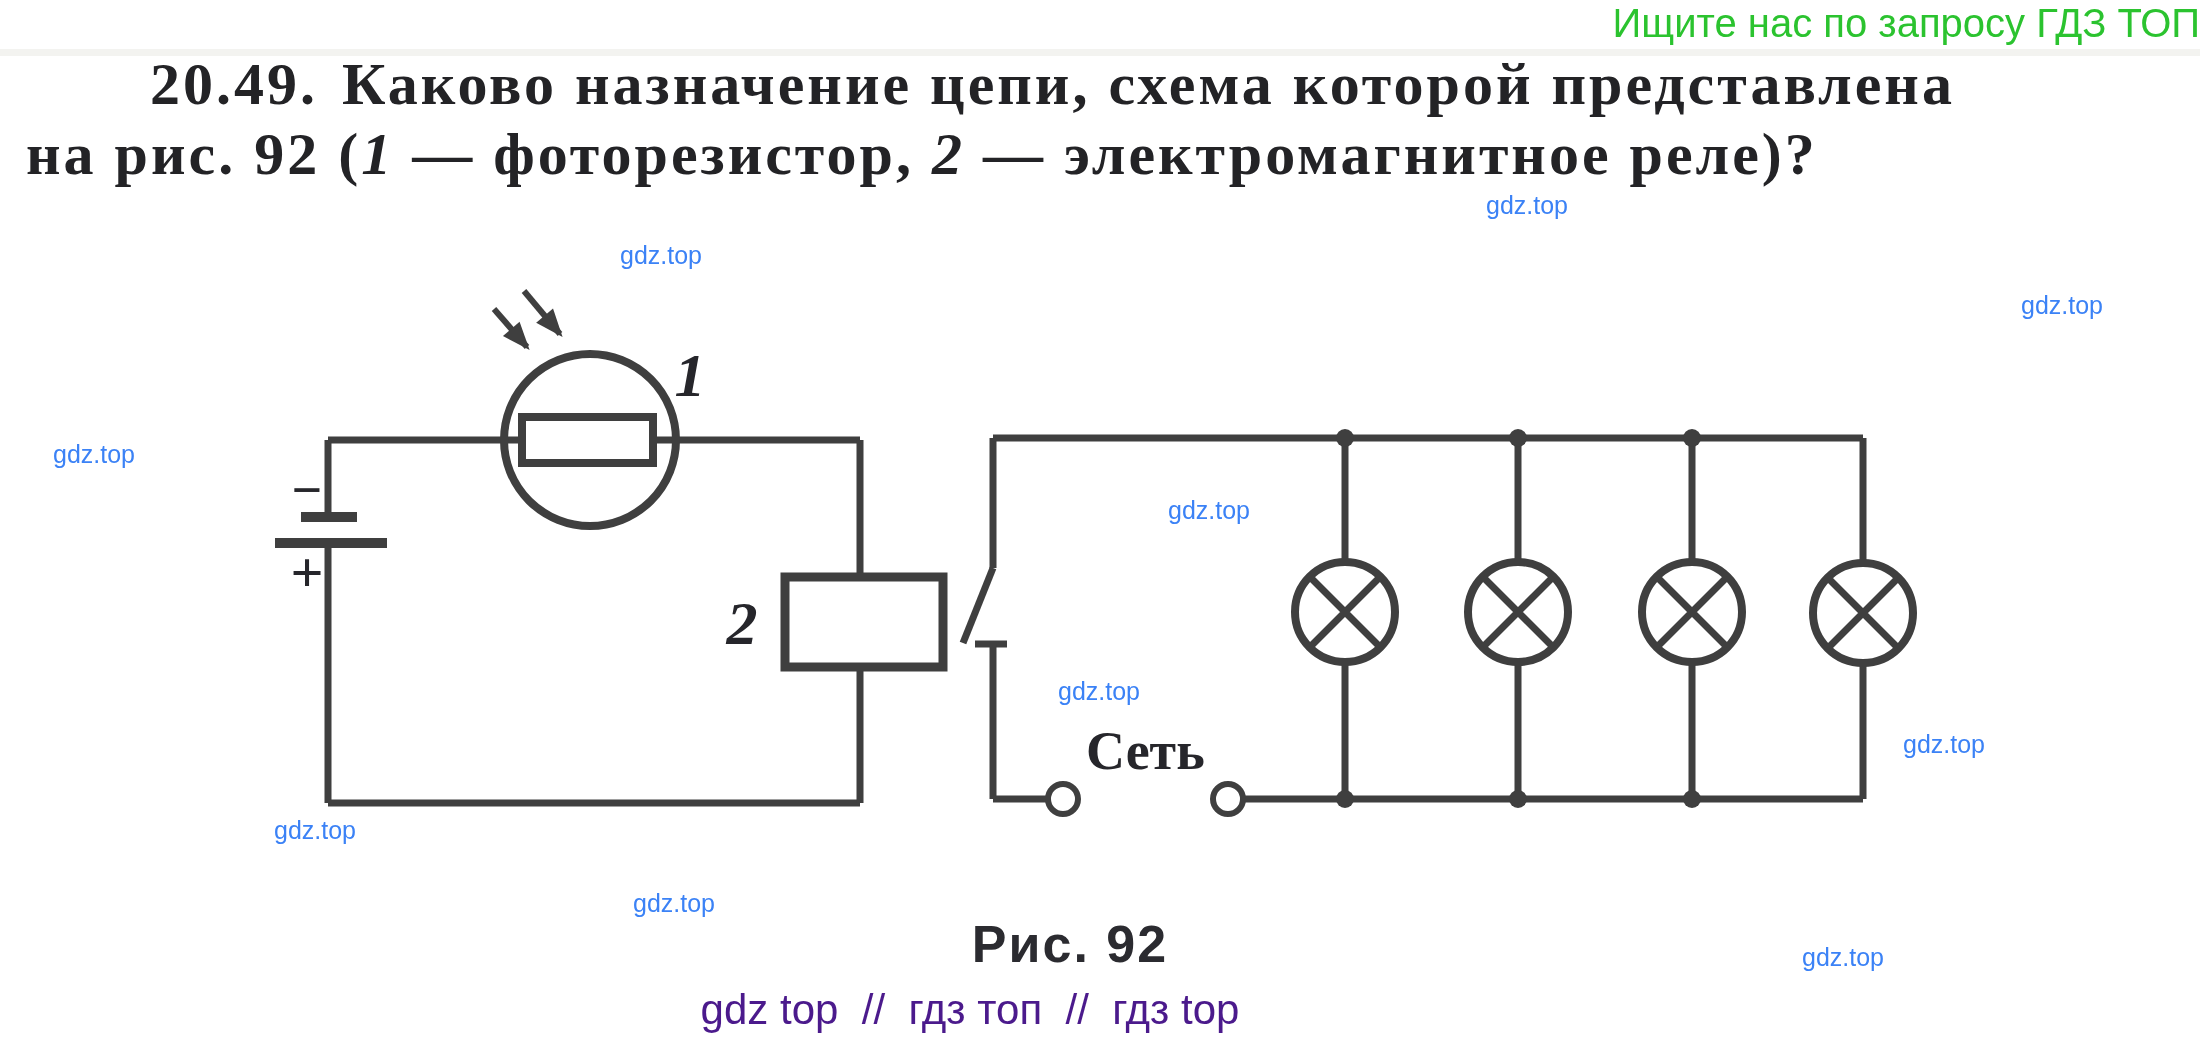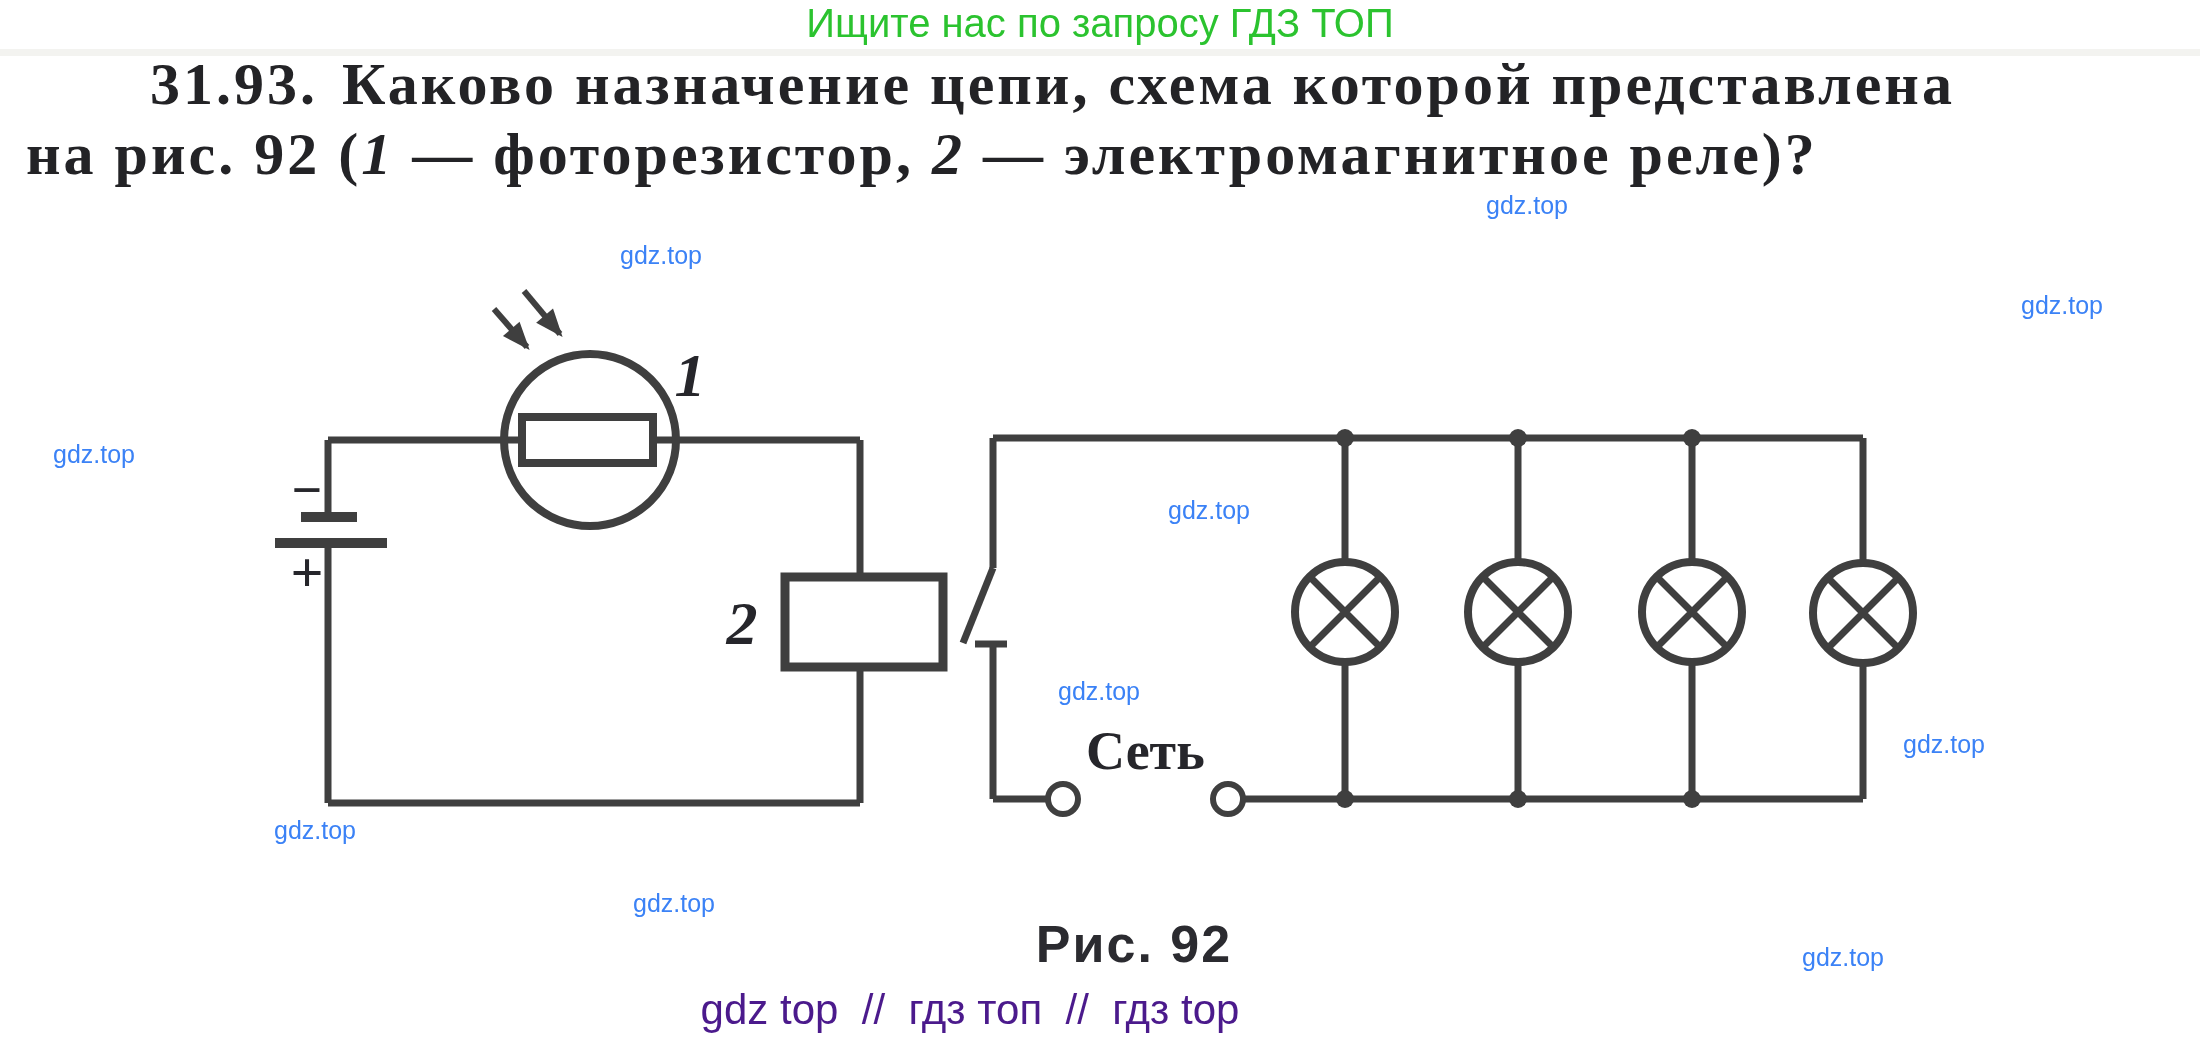--- a/index.html
+++ b/index.html
@@ -6,59 +6,59 @@
   body{
     width:2200px;height:1043px;
     background:#ffffff;
     font-family:"Liberation Sans", sans-serif;
     position:relative;
     overflow:hidden;
   }
   .abs{position:absolute;}
   .scan-band{left:0;top:49px;width:2200px;height:7px;background:#f3f3f0;}
   .promo{
-    left:0;top:1px;width:2200px;text-align:center;
+    left:0;top:1px;width:2200px;text-align:right;
     font-size:40px;color:#2bc32f;font-weight:400;
   }
   .q-line{
     font-family:"Liberation Serif", serif;
     font-weight:700;color:#232326;
     font-size:60px;letter-spacing:3px;white-space:pre;
   }
   .q1{left:150px;top:50px;}
   .q2{left:26px;top:120px;}
   .q-num{margin-right:24px;}
   .q-it{font-style:italic;}
   .wm{
     font-size:25px;color:#3b82f6;white-space:nowrap;
     font-family:"Liberation Sans", sans-serif;
   }
   .caption{
-    left:1134px;top:914px;transform:translateX(-50%);
+    left:1070px;top:914px;transform:translateX(-50%);
     font-weight:700;font-size:52px;color:#2b2b30;letter-spacing:2px;
     font-family:"Liberation Sans", sans-serif;
   }
   .footer{
     left:0;top:986px;width:1940px;text-align:center;
     font-size:42px;color:#4b1a8c;white-space:pre;
   }
   svg.circuit{position:absolute;left:0;top:0;}
   .svg-label{
     font-family:"Liberation Serif", serif;
     fill:#26262b;
   }
 </style>
 </head>
 <body>
 
 <div class="abs scan-band"></div>
 
 <div class="abs promo">Ищите нас по запросу ГДЗ ТОП</div>
 
-<div class="abs q-line q1"><span class="q-num">31.93.</span><span>Каково назначение цепи, схема которой представлена</span></div>
+<div class="abs q-line q1"><span class="q-num">20.49.</span><span>Каково назначение цепи, схема которой представлена</span></div>
 
 <div class="abs q-line q2"><span>на рис. 92 (</span><span class="q-it">1</span><span> — фоторезистор, </span><span class="q-it">2</span><span> — электромагнитное реле)?</span></div>
 
 <svg class="circuit" width="2200" height="1043" viewBox="0 0 2200 1043" fill="none" stroke="#3f3f3f" stroke-width="7">
   <defs>
     <marker id="ah" markerUnits="userSpaceOnUse" markerWidth="34" markerHeight="26" refX="26" refY="13" orient="auto">
       <path d="M2 2 L30 13 L2 24 Z" fill="#3f3f3f" stroke="none"></path>
     </marker>
   </defs>
 

